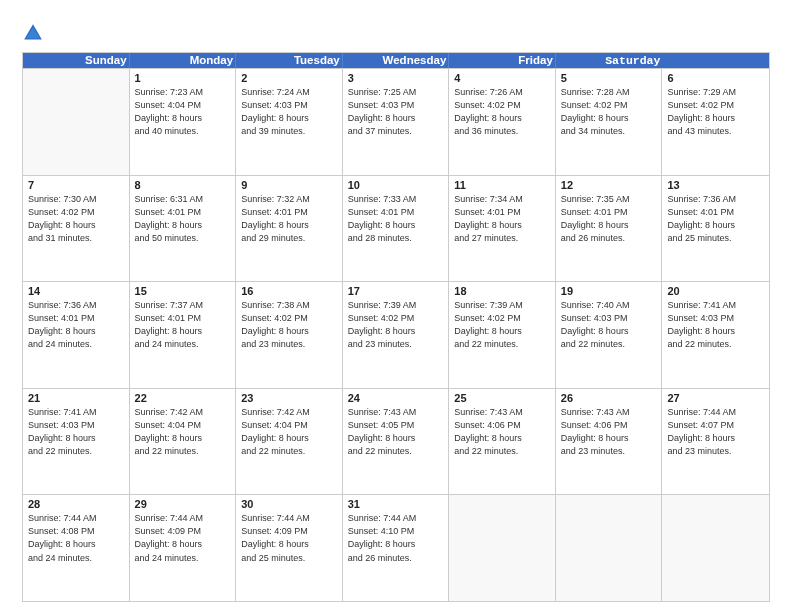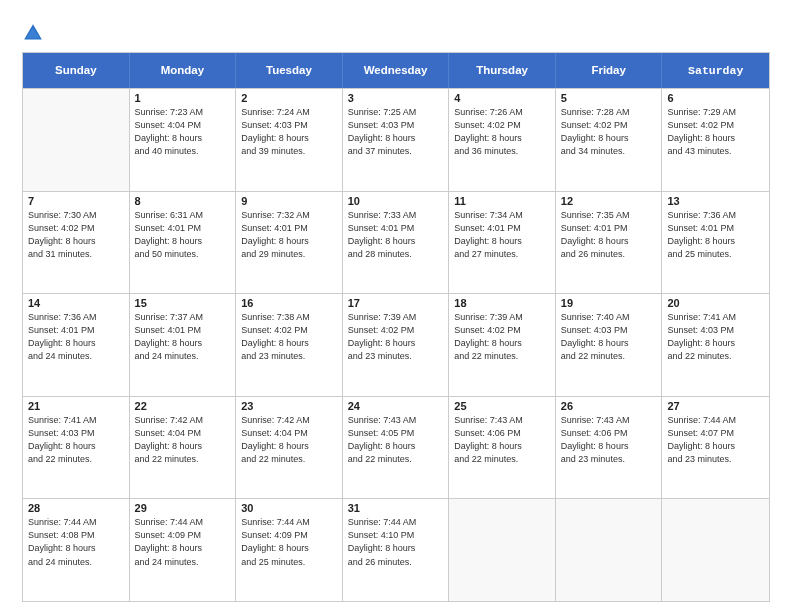--- a/index.html
+++ b/index.html
@@ -62,22 +62,22 @@
     }
     .cal-header-row {
       display: grid;
       grid-template-columns: repeat(7, 1fr);
       background: #3a6cc5;
     }
     .cal-header-cell {
       color: #fff;
       font-size: 11.5px;
       font-weight: bold;
-      text-align: center;
-      padding: 11px 2px;
+      text-align: right;
+      padding: 1px 2px;
       border-right: 1px solid #5080d0;
     }
     .cal-header-cell:last-child { border-right: none; font-family: Liberation Mono, monospace; }
     .cal-body {
       flex: 1;
       display: flex;
       flex-direction: column;
     }
     .cal-row {
       display: grid;
@@ -129,21 +129,20 @@
       <div class="subtitle"></div>
     </div>
   </div>
 
   <div class="calendar">
     <div class="cal-header-row" id="cal-header">
         <div class="cal-header-cell">Sunday</div>
         <div class="cal-header-cell">Monday</div>
         <div class="cal-header-cell">Tuesday</div>
         <div class="cal-header-cell">Wednesday</div>
-        <div class="cal-header-cell">Thursday</div>
         <div class="cal-header-cell">Friday</div>
         <div class="cal-header-cell">Saturday</div>
       </div>
     <div class="cal-body" id="cal-body">
         <div class="cal-row">
           <div class="cal-cell empty"></div>
           <div class="cal-cell">
             <div class="day-num">1</div>
             <div class="cell-line">Sunrise: 7:23 AM</div>
             <div class="cell-line">Sunset: 4:04 PM</div>

